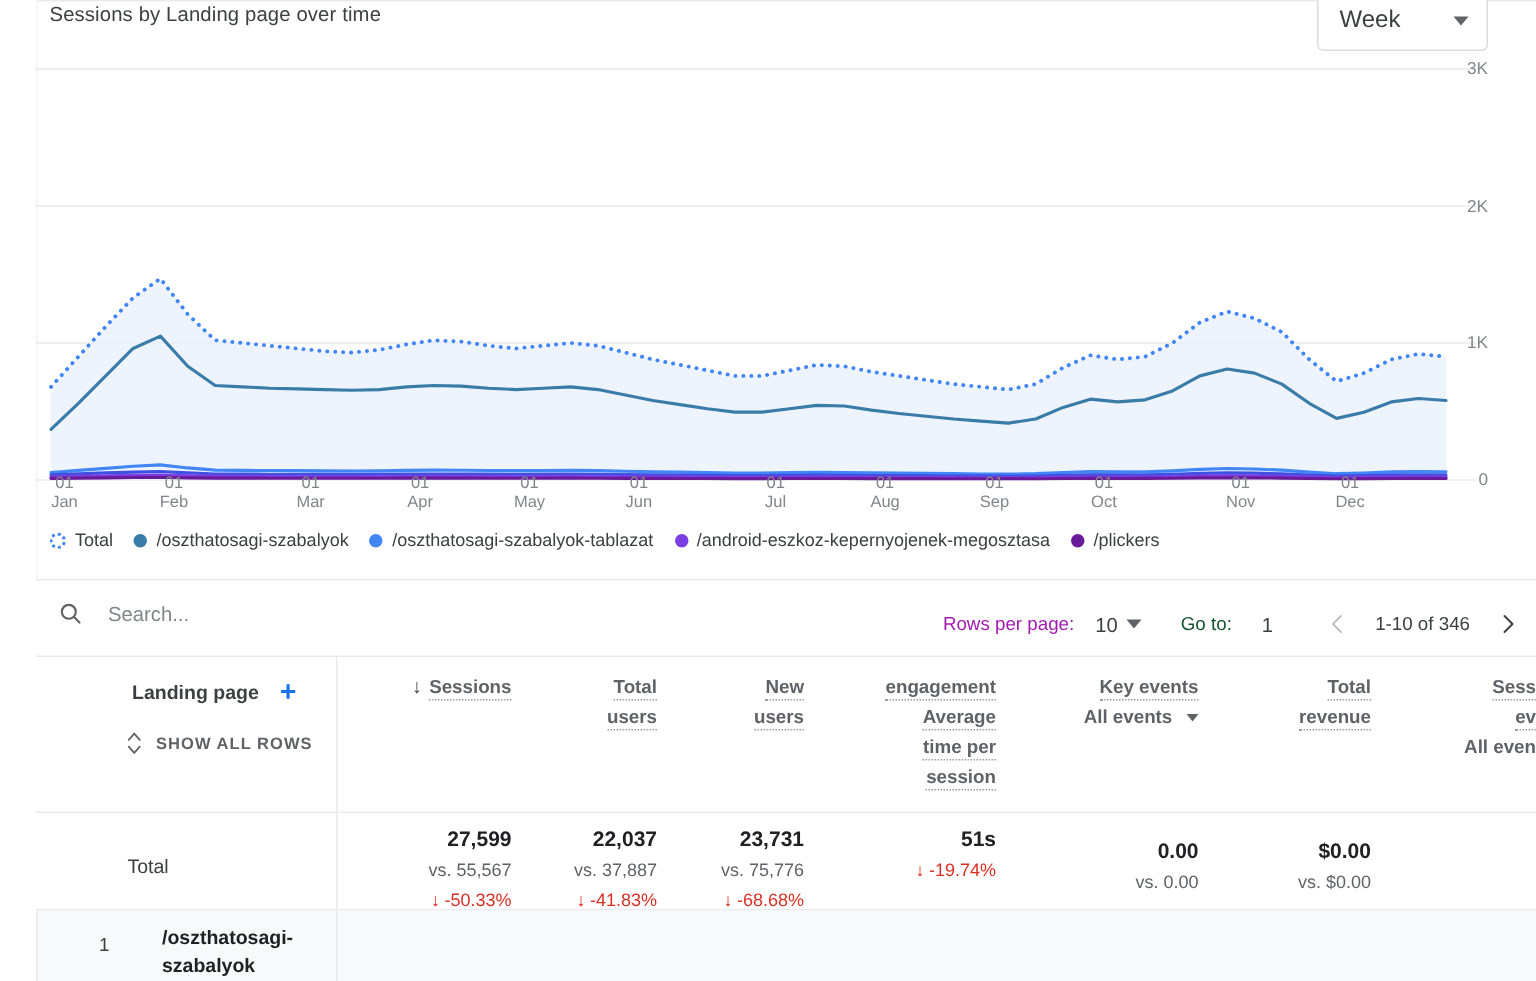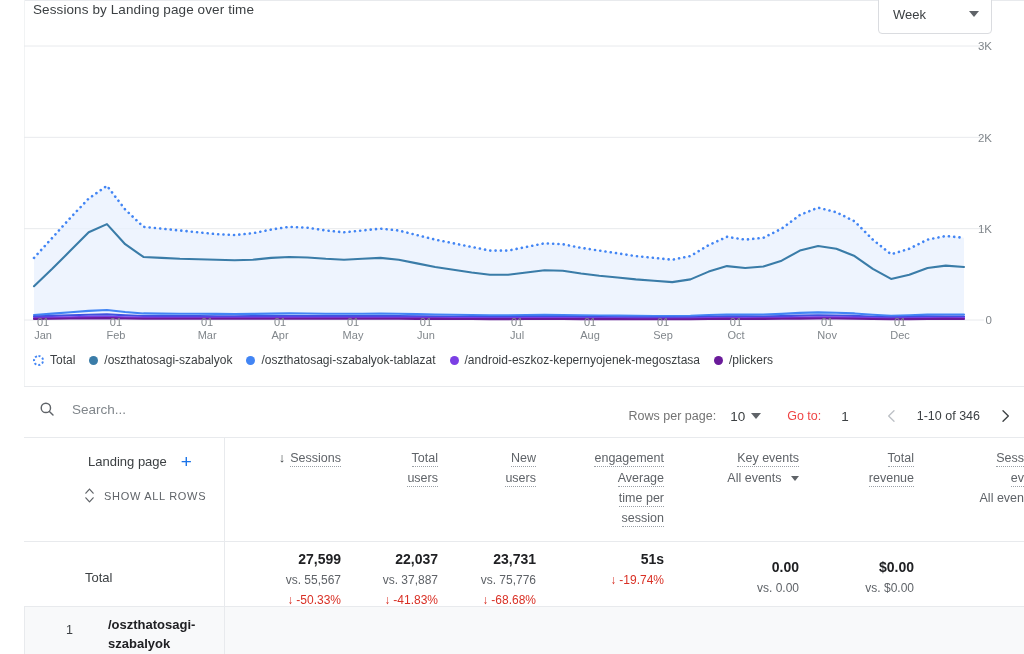--- a/index.html
+++ b/index.html
@@ -24,21 +24,21 @@
 
   .granularity-select {
     position:absolute; left:878px; top:-6px;
     width:114px; height:40px;
     border:1px solid #dadce0; border-radius:4px;
     background:#fff;
     display:flex; align-items:center; justify-content:space-between;
     padding:0 12px 0 14px;
     cursor:pointer;
   }
-  .granularity-select .label { font-size:13px; color:#3c4043; }
+  .granularity-select .label { font-size:16px; color:#3c4043; }
   .caret-down {
     width:0;height:0;border-left:5px solid transparent;border-right:5px solid transparent;
     border-top:6px solid #5f6368;
   }
 
   
   .chart-area { position:absolute; left:24px; top:34px; width:1000px; height:300px; }
   .chart-svg { position:absolute; left:0; top:0; }
   .y-labels { position:absolute; left:968px; top:34px; width:56px; height:300px; }
   .y-label { position:absolute; right:32px; font-size:11.5px; color:#80868b; text-align:right; }
@@ -72,31 +72,31 @@
   .search-wrap { position:absolute; left:14px; top:6px; display:flex; align-items:center; }
   .search-icon { width:18px; height:18px; margin-right:14px; flex:none; }
   .search-input {
     border:none; outline:none; background:transparent;
     font-family:"Liberation Sans", sans-serif; font-size:13.5px; color:#3c4043;
     width:300px;
   }
   .search-input::placeholder { color:#80868b; }
 
   .pager { position:absolute; right:8px; top:0; height:44px; display:flex; align-items:center; }
-  .pager-label { font-size:12.5px; color:#737373; margin-right:14px; }
+  .pager-label { font-size:12.5px; color:#a21caf; margin-right:14px; }
   .rows-value { font-size:13.5px; color:#3c4043; margin-right:6px; }
   .rows-select { display:flex; align-items:center; cursor:pointer; margin-right:26px; }
-  .goto-label { font-size:12.5px; color:#ef4444; margin-right:20px; }
+  .goto-label { font-size:12.5px; color:#14532d; margin-right:20px; }
   .goto-value { font-size:13.5px; color:#3c4043; margin-right:32px; }
   .arrow-btn { width:22px;height:22px; display:flex;align-items:center;justify-content:center; cursor:pointer; }
   .range-text { font-size:12.5px; color:#3c4043; margin:0 14px; }
 
   
   .table { position:absolute; left:24px; top:438px; width:1000px; }
-  .thead { position:relative; height:104px; }
+  .thead { position:relative; height:104px;font-weight:bold; }
   .col-sep { position:absolute; top:0; width:1px; background:#e8eaed; }
 
   .th {
     position:absolute; font-size:12.5px; color:#5f6368; line-height:20px;
     text-align:right;
   }
   .th .ul {
     border-bottom:1px dotted #9aa0a6; display:inline; padding-bottom:1px;
   }
   .th-sub { font-size:12.5px; color:#5f6368; }

